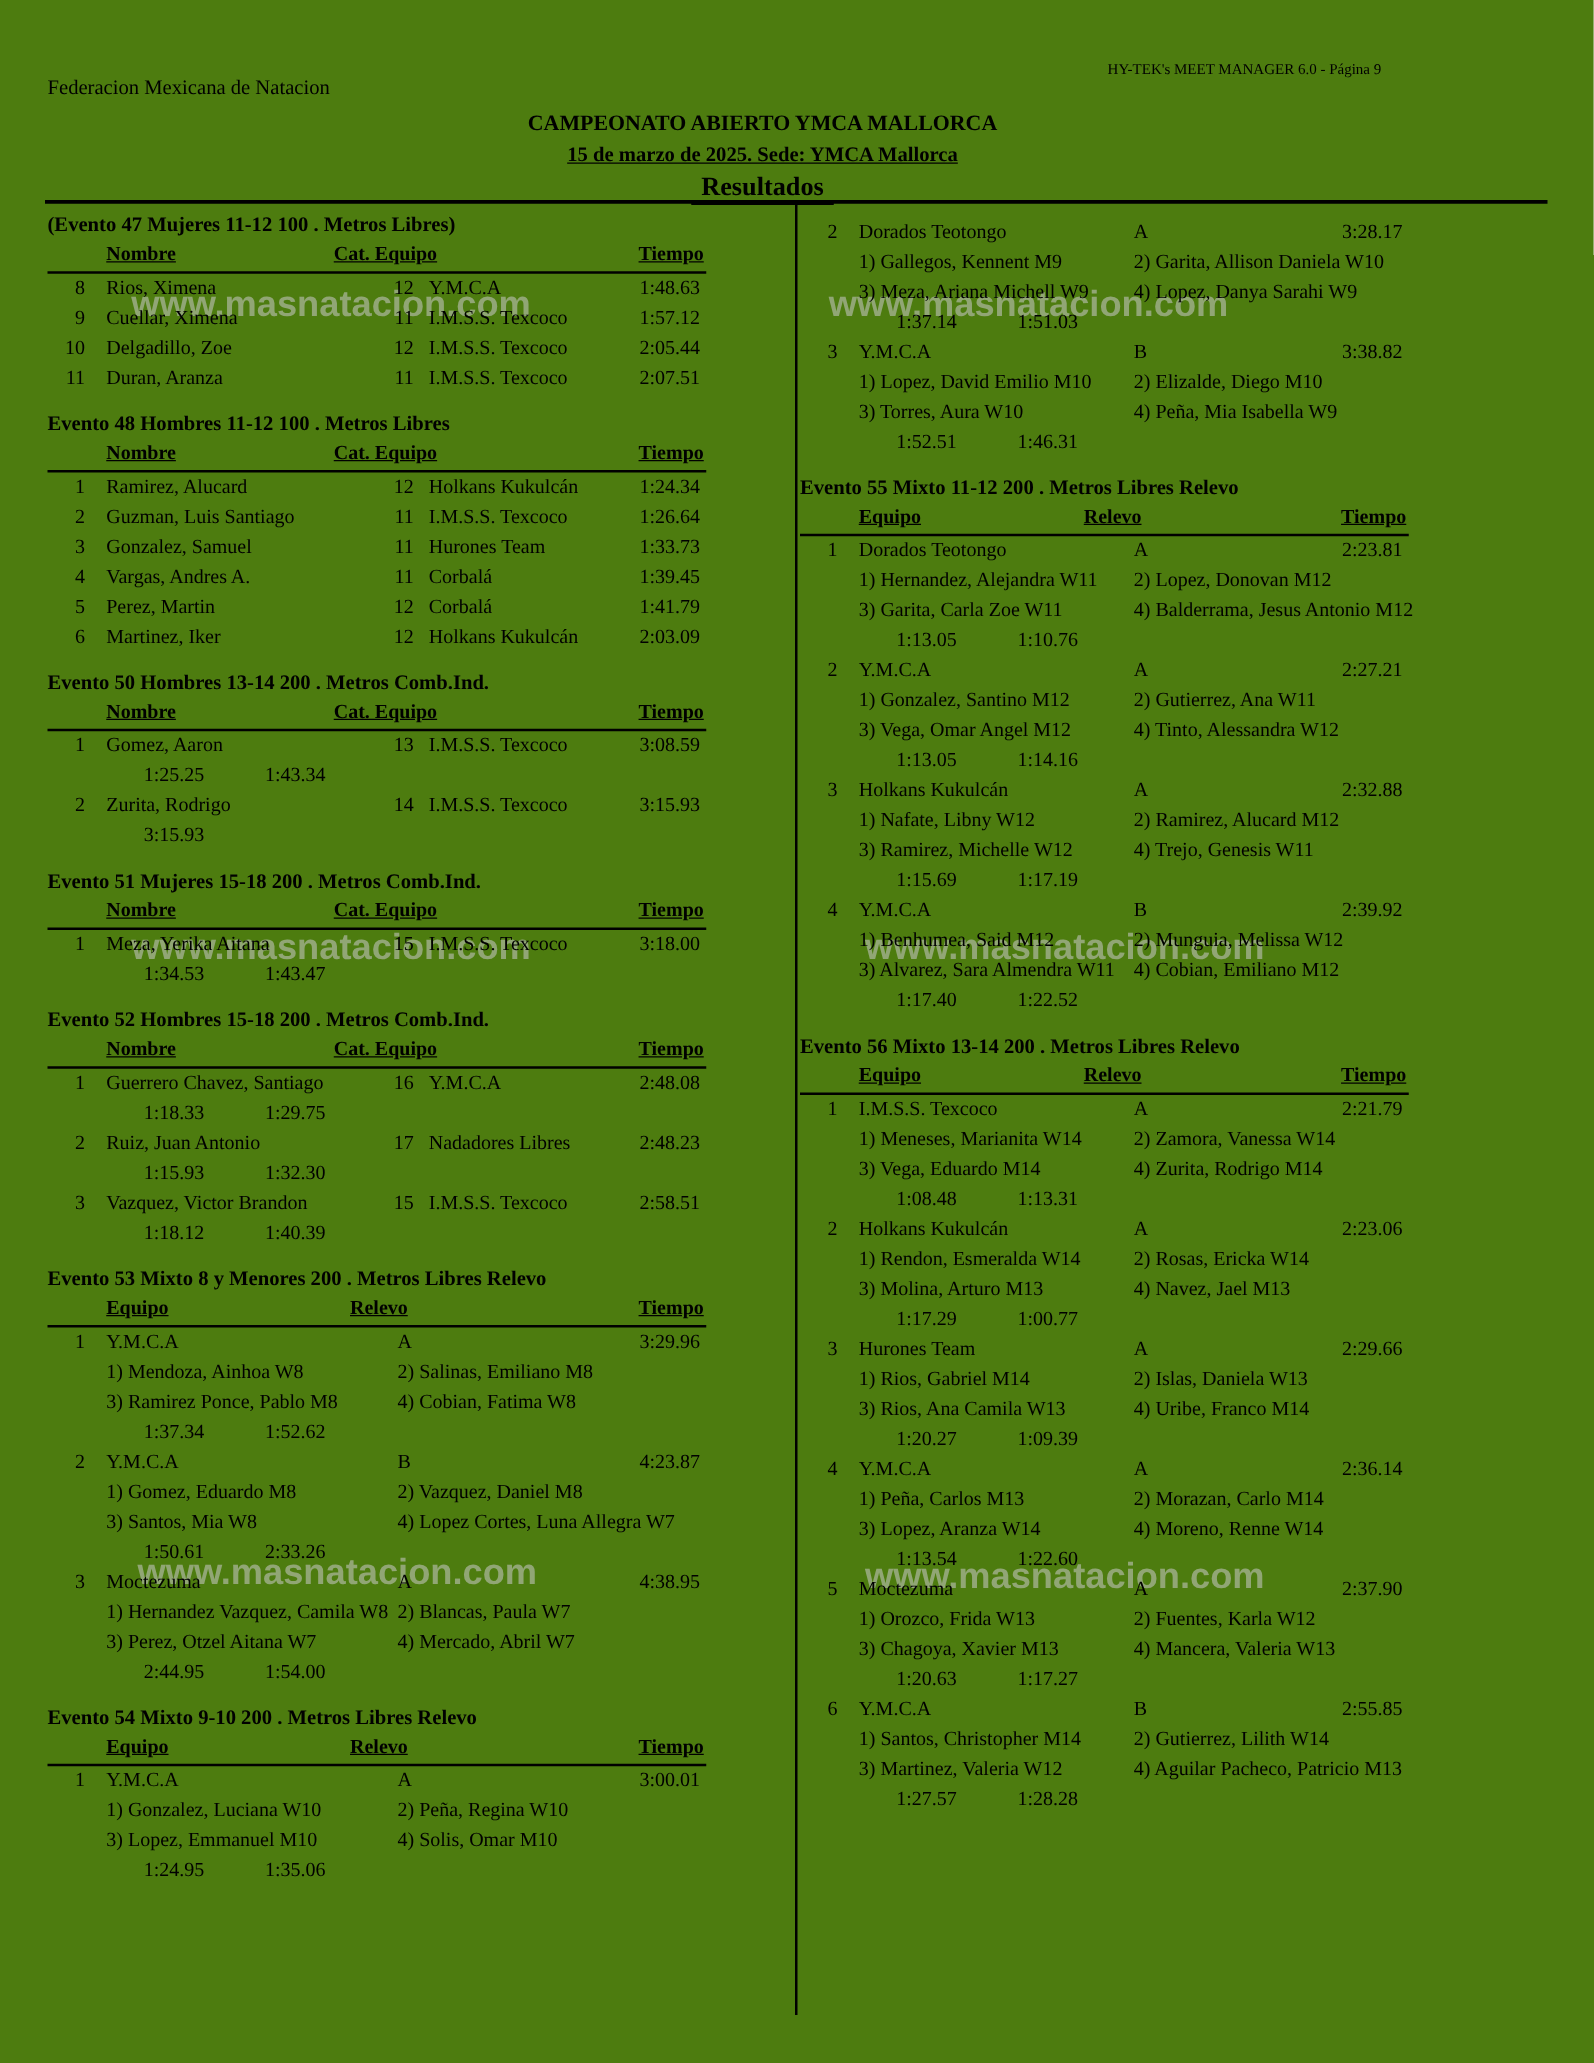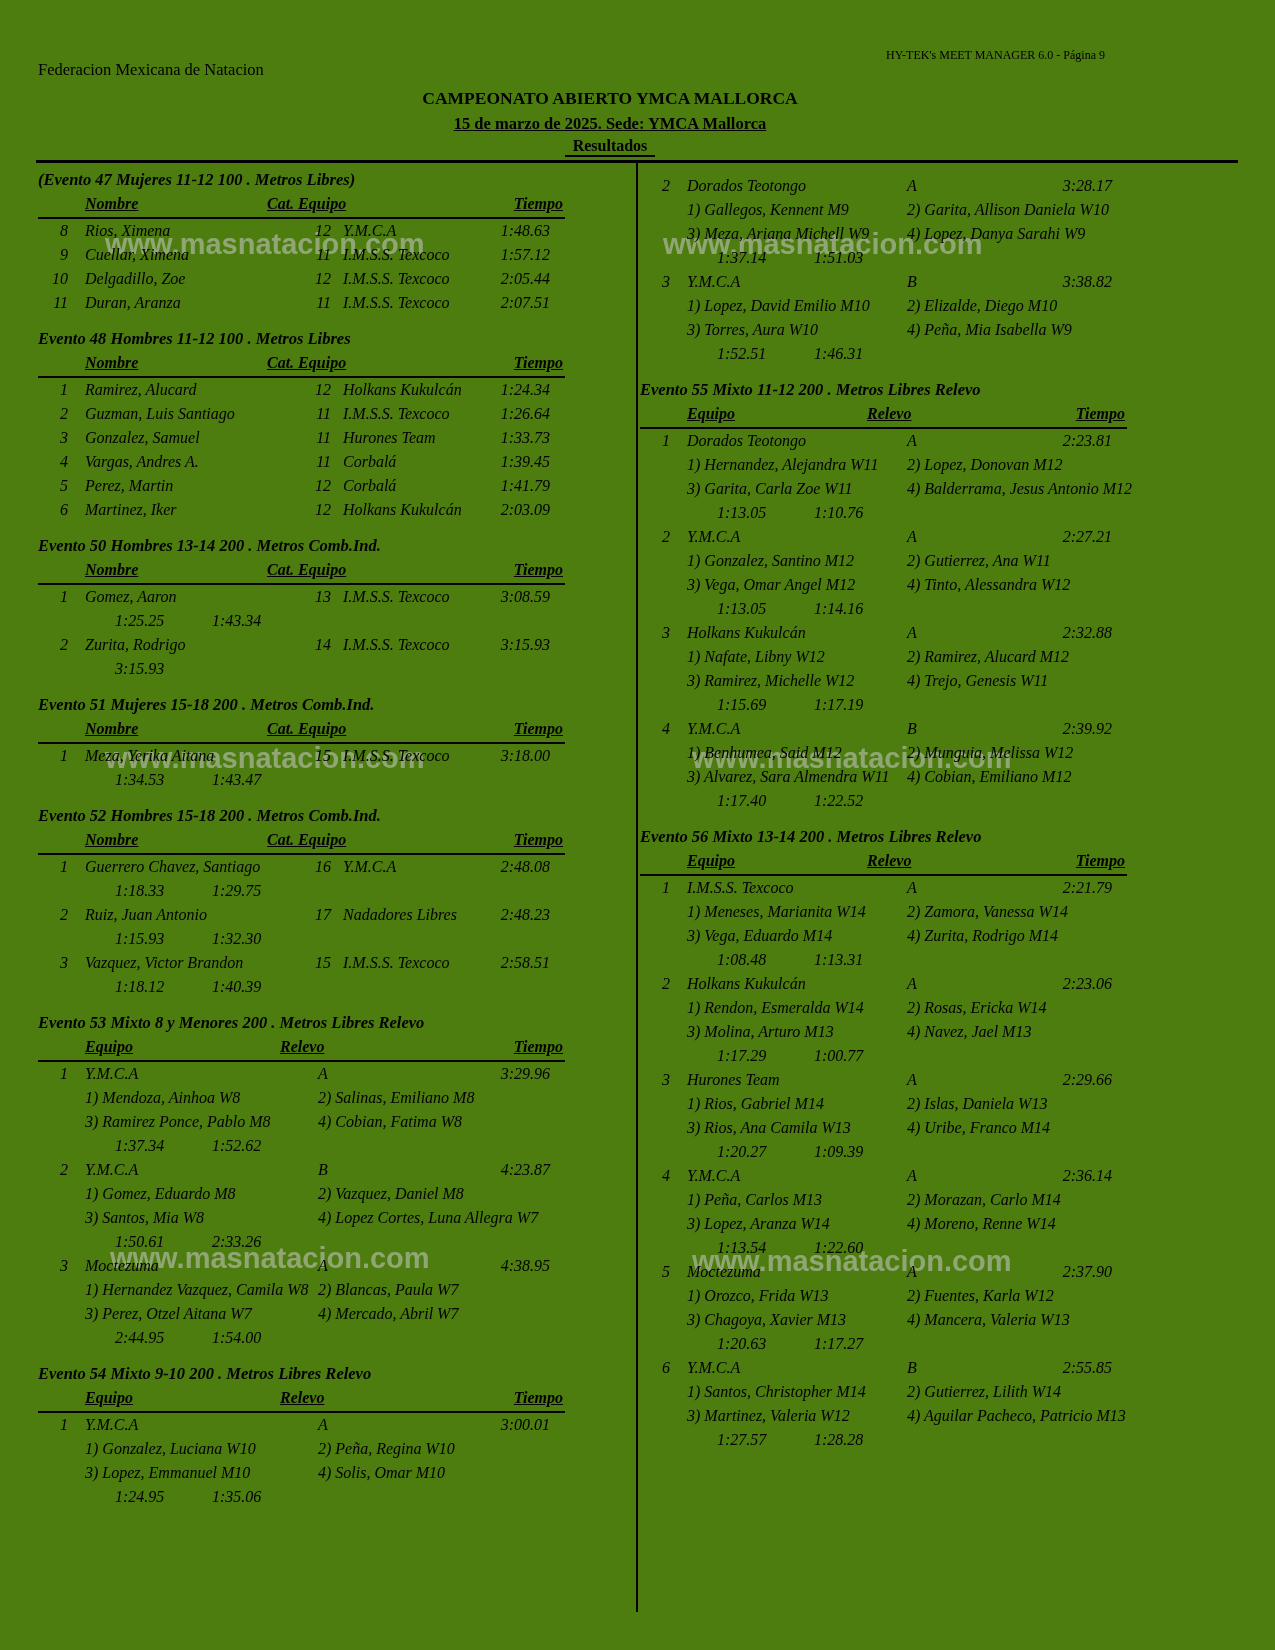--- a/index.html
+++ b/index.html
@@ -6,59 +6,59 @@
   body{width:1275px;height:1650px;overflow:hidden;
        font-family:"Liberation Serif","DejaVu Serif",serif;color:#000;font-size:16px;}
   .page{position:relative;width:1275px;height:1650px;background:#4d7c0f;}
 
   
   .hdr-left{position:absolute;left:38px;top:60px;font-size:16.5px;white-space:nowrap;}
   .hdr-right{position:absolute;right:170px;top:48px;font-size:12px;white-space:nowrap;}
   .center-wrap{position:absolute;left:0;width:1220px;text-align:center;}
   .t1{top:88px;font-weight:bold;font-size:17.5px;text-align:center;}
   .t2{top:114px;font-weight:bold;font-size:16.5px;text-decoration:underline;}
-  .t3{top:137px;font-size:16px;}
+  .t3{top:137px;font-size:21px;}
   .t3 span{font-weight:bold;border-bottom:2px solid #000;padding:0 8px 1px 8px;}
   .top-rule{position:absolute;left:36px;top:160px;width:1202px;height:3px;background:#000;}
   .v-divider{position:absolute;left:636px;top:163px;width:2px;height:1449px;background:#000;}
 
   
   .wm{position:absolute;font-family:"Liberation Sans","DejaVu Sans",sans-serif;
       font-size:29px;font-weight:bold;color:#c9c9c9;opacity:0.55;white-space:nowrap;z-index:0;}
   .wm1{left:105px;top:228px}.wm2{left:663px;top:228px}
   .wm3{left:105px;top:742px}.wm4{left:692px;top:742px}
   .wm5{left:110px;top:1242px}.wm6{left:692px;top:1245px}
 
   
   .col{position:absolute;top:168px;z-index:1;}
   #col-left{left:38px;width:527px;}
   #col-right{left:640px;width:487px;}
 
-  .event{margin-top:12px;font-style:italic;}
+  .event{margin-top:12px;}
   .event:first-child{margin-top:0;}
   #col-right .event:first-child{padding-top:6px;}
 
   .ev-title{font-weight:bold;font-size:16.5px;height:24px;line-height:24px;white-space:nowrap;}
 
   .row{position:relative;height:24px;line-height:24px;}
   .row span{position:absolute;white-space:nowrap;}
   .hdr{border-bottom:2.5px solid #000;font-weight:bold;height:25px;line-height:23px;}
   .u{text-decoration:underline;}
 
   .h1{left:47px;}
   .h2i{left:229px;}
   .h2r{left:242px;}
   #col-right .h2r{left:227px;}
   .h3{right:2px;}
 
   .place{left:0;width:30px;text-align:right;}
   .name{left:47px;}
   .cat{left:229px;width:64px;text-align:right;}
   .team{left:305px;}
-  .time{right:15px;}
+  .time{right:5px;}
   .rteam{left:47px;}
   .rletter{left:280px;}
   #col-right .rletter{left:267px;}
   .sw1{left:47px;}
   .sw2{left:280px;}
   #col-right .sw2{left:267px;}
   .sp1{left:77px;}
   .sp2{left:174px;}
 </style>
 </head>

